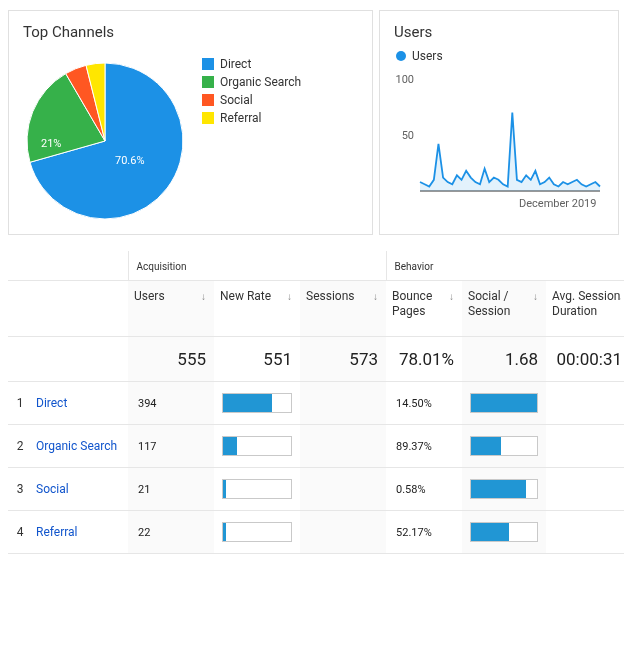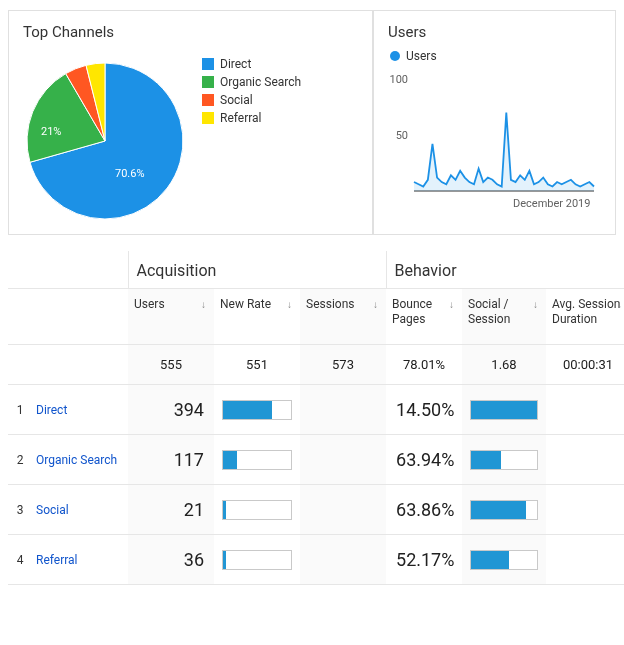--- a/index.html
+++ b/index.html
@@ -1,44 +1,44 @@
 <!DOCTYPE html>
 <html><head>
 <meta charset="utf-8">
 <style>
   * { box-sizing: border-box; margin: 0; padding: 0; }
   body { font-family: Roboto, Arial, sans-serif; font-size: 12px; color: #212121; background: #fff; width: 624px; }
-  .cards { display: flex; gap: 0; padding: 10px 8px 12px 8px; }
+  .cards { display: flex; gap: 6px; padding: 10px 8px 12px 8px; }
   .card { border: 1px solid #e0e0e0; padding: 12px 14px 10px 14px; background: #fff; }
   .card-left { flex: 0 0 365px; }
   .card-right { flex: 1; }
   .card-title { font-size: 15px; font-weight: 400; color: #333; margin-bottom: 8px; }
   .pie-area { display: flex; align-items: flex-start; gap: 14px; }
   .pie-wrap { position: relative; width: 165px; height: 165px; margin-top: 10px;}
   svg { display: block; }
   .pie-label { position: absolute; font-size: 11px; color: #fff; }
-  .pie-label.main { top: 108px; left: 92px; }
-  .pie-label.sec { top: 66px; left: 18px; }
+  .pie-label.main { top: 95px; left: 92px; }
+  .pie-label.sec { top: 78px; left: 18px; }
   .legend { list-style: none; padding-top: 4px;}
   .legend li { display: flex; align-items: center; margin: 4px 0; font-size: 12px; color: #333;}
   .swatch { width: 12px; height: 12px; margin-right: 6px; display: inline-block; }
   .users-legend { display:flex; align-items:center; font-size:12px; margin:4px 0 10px 2px; color:#333;}
   .dot { width:10px; height:10px; border-radius:50%; background:#1c91e6; margin-right:6px; }
   .axis-label { font-size: 11px; fill: #616161; }
   .table-zone { padding: 4px 8px 10px 8px; }
   table { border-collapse: collapse; width: 100%; table-layout: fixed; font-size: 12px; }
   th, td { border-bottom: 1px solid #e6e6e6; padding: 0; vertical-align: middle; }
   th { text-align: left; font-weight: normal; color: #333;}
-  .group-row th { font-size: 16px; padding: 10px 8px 8px 8px; border-bottom: none;}
+  .group-row th { font-size: 10px; padding: 10px 8px 8px 8px; border-bottom: none;}
   .grp-left { border-left: 1px solid #e6e6e6; }
   .head-row th { padding: 8px 6px; border-top: 1px solid #e6e6e6; color:#333; height:56px; vertical-align:top;}
   .head-cell { position: relative; line-height: 1.25; }
   .sort { font-size: 10px; color: #888; position: absolute; right: 2px; top: 2px; }
-  .totals td { padding: 12px 8px; text-align: center; font-size: 13px; }
-  td.num { text-align: right; padding: 14px 10px; font-size: 18px; }
+  .totals td { padding: 12px 8px; text-align: right; font-size: 17px; }
+  td.num { text-align: left; padding: 14px 10px; font-size: 11px; }
   td.idx { text-align: center; padding: 14px 4px; color:#333;}
   td.link { padding: 14px 4px; }
   td.link a { color: #1155cc; text-decoration: none; white-space: nowrap; overflow: hidden; text-overflow: clip; display: block;}
   td.bar-cell { padding: 10px 8px; }
   .bar-outer { border: 1px solid #c9c9c9; height: 20px; background: #fff; position: relative; }
   .bar-inner { background: #2196d4; height: 100%; }
   .shade { background: #fafafa; }
   .col-idx   { width: 24px; }
   .col-name  { width: 96px; }
   .col-users { width: 86px; }
@@ -178,54 +178,54 @@
           <td class="link">
             <a href="#">Organic Search</a>
           </td>
           <td class="num shade">117</td>
           <td class="bar-cell">
             <div class="bar-outer">
               <div class="bar-inner" style="width:21%"></div>
             </div>
           </td>
           <td class="bar-cell shade"></td>
-          <td class="num">63.94%</td>
+          <td class="num">89.37%</td>
           <td class="bar-cell shade">
             <div class="bar-outer">
               <div class="bar-inner" style="width:46%"></div>
             </div>
           </td>
           <td class="bar-cell"></td>
         </tr>
         <tr>
           <td class="idx">3</td>
           <td class="link">
             <a href="#">Social</a>
           </td>
           <td class="num shade">21</td>
           <td class="bar-cell">
             <div class="bar-outer">
               <div class="bar-inner" style="width:5%"></div>
             </div>
           </td>
           <td class="bar-cell shade"></td>
-          <td class="num">63.86%</td>
+          <td class="num">0.58%</td>
           <td class="bar-cell shade">
             <div class="bar-outer">
               <div class="bar-inner" style="width:83%"></div>
             </div>
           </td>
           <td class="bar-cell"></td>
         </tr>
         <tr>
           <td class="idx">4</td>
           <td class="link">
             <a href="#">Referral</a>
           </td>
-          <td class="num shade">36</td>
+          <td class="num shade">22</td>
           <td class="bar-cell">
             <div class="bar-outer">
               <div class="bar-inner" style="width:4%"></div>
             </div>
           </td>
           <td class="bar-cell shade"></td>
           <td class="num">52.17%</td>
           <td class="bar-cell shade">
             <div class="bar-outer">
               <div class="bar-inner" style="width:57%"></div>

